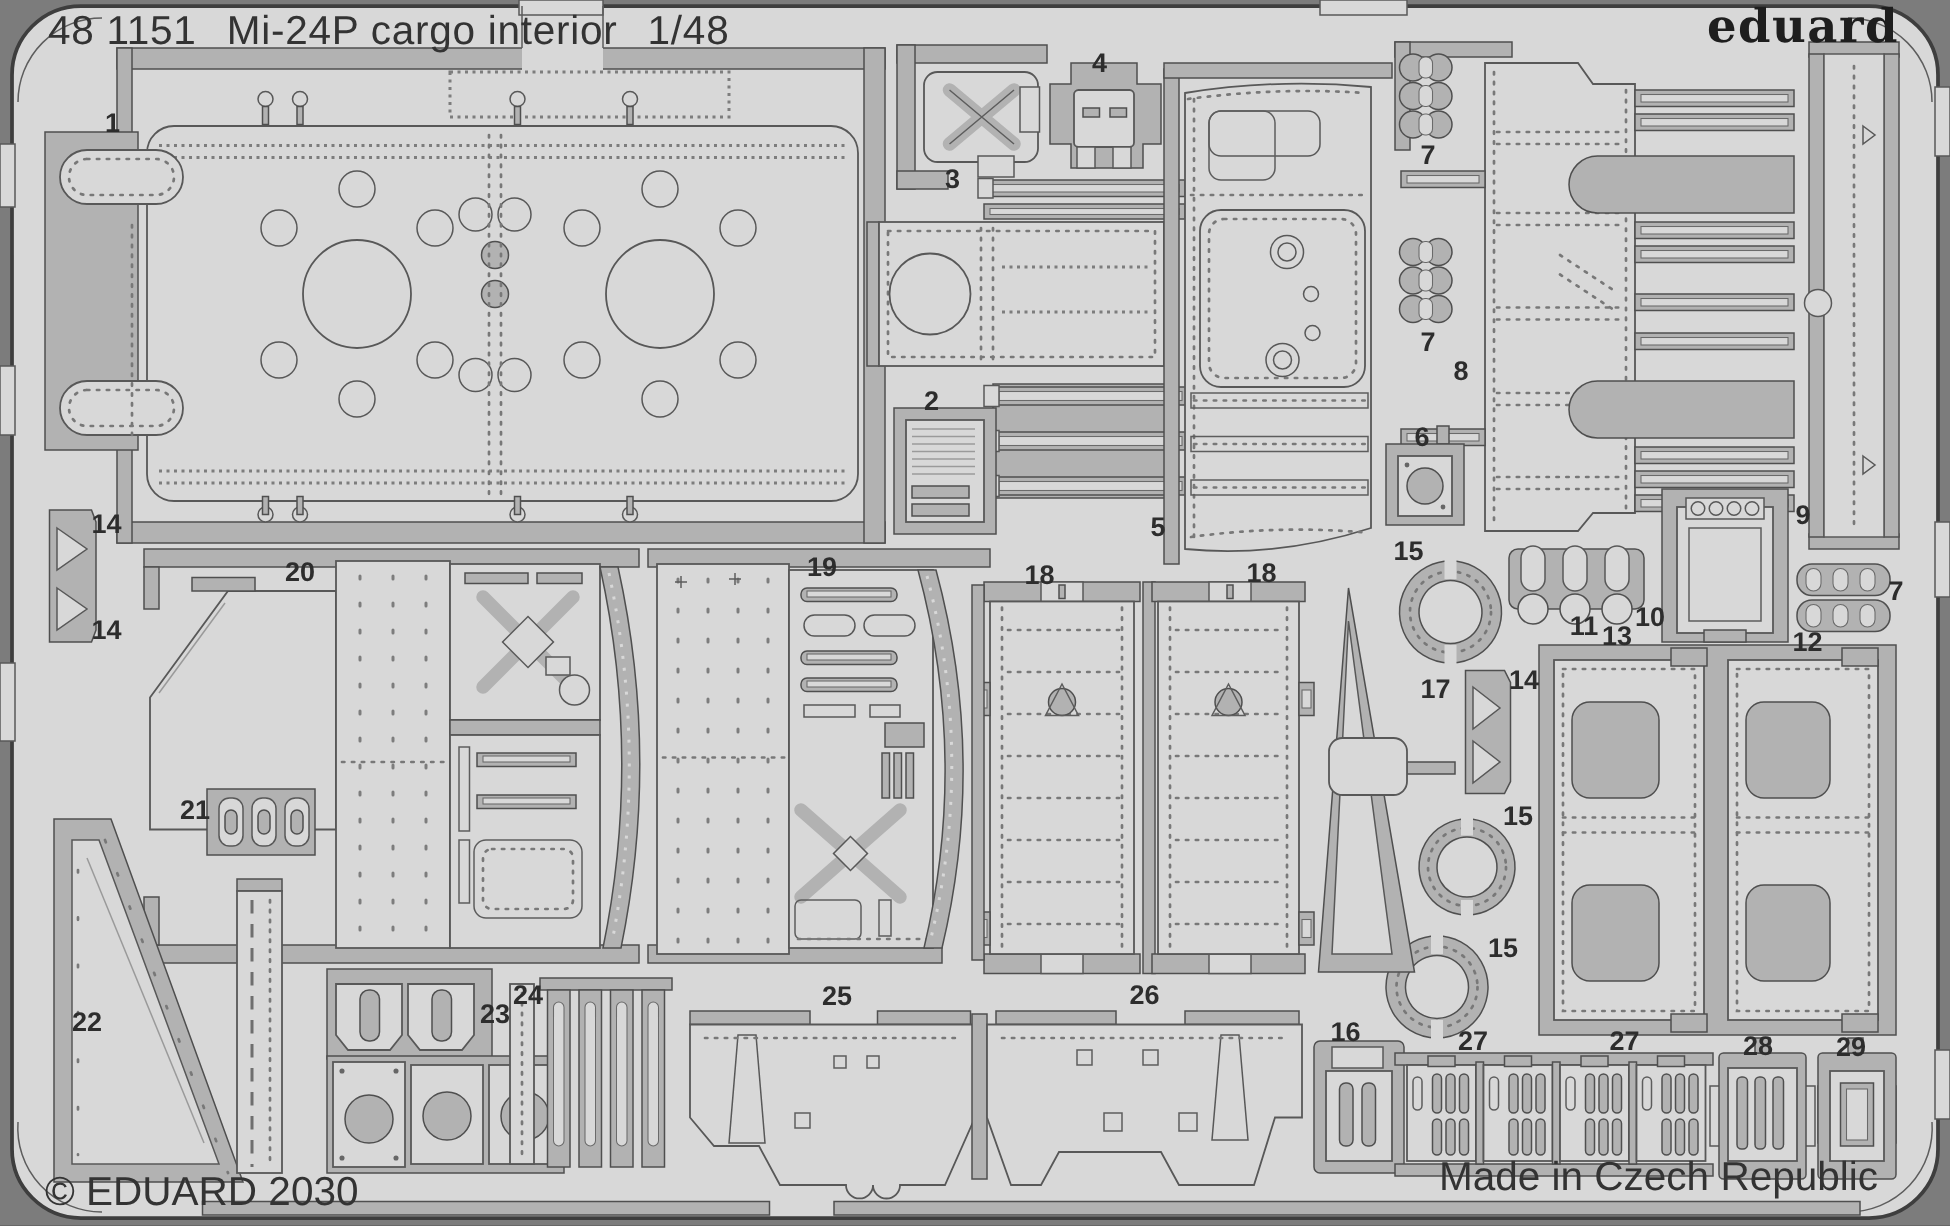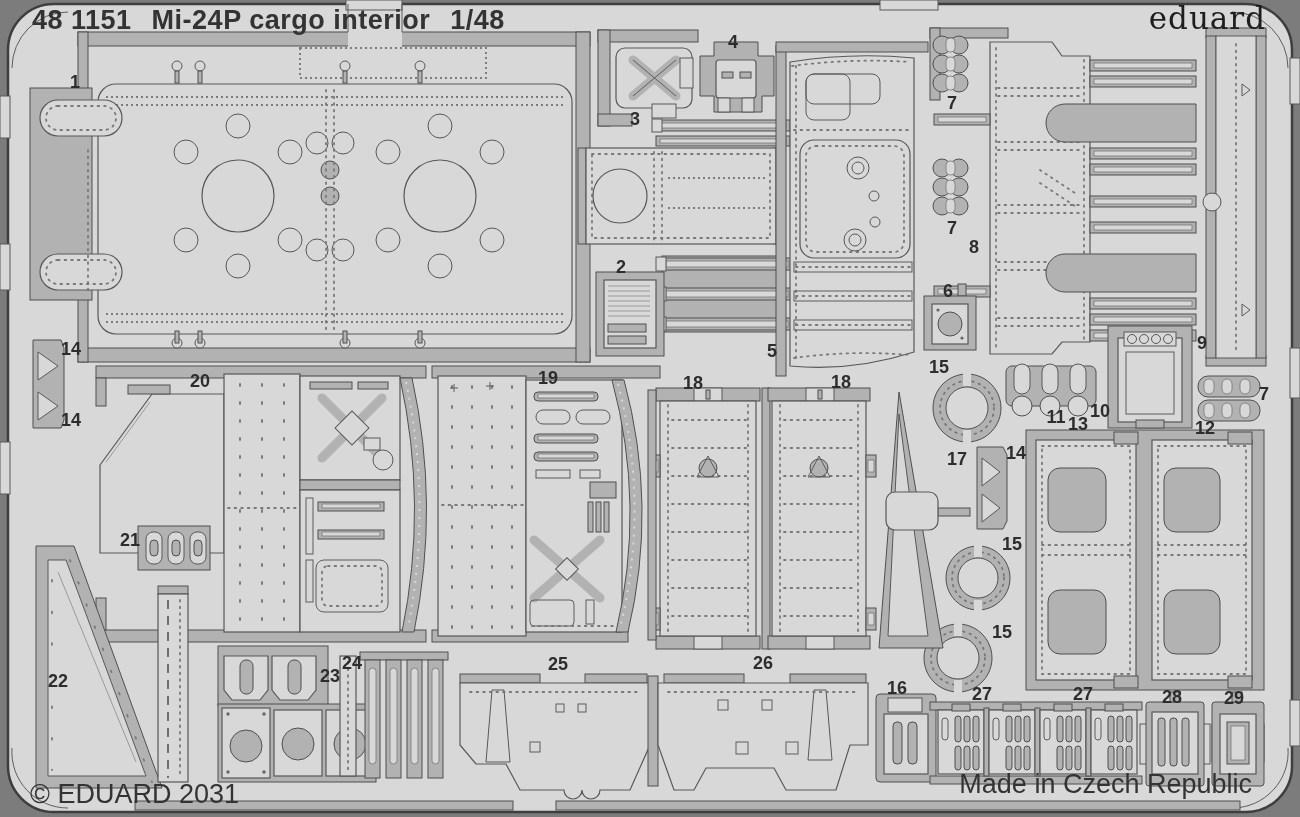--- a/index.html
+++ b/index.html
@@ -13,23 +13,23 @@
   .core {fill:#d8d8d8;stroke:#6a6a6a;stroke-width:.7;}
   .ln   {stroke:#5d5d5d;fill:none;stroke-width:1;}
   .grayln{stroke:#9a9a9a;fill:none;stroke-width:1;}
   .dots {stroke:#787878;fill:none;stroke-width:1.8;stroke-dasharray:1.6 5;stroke-linecap:round;}
   .zig  {stroke:#7d7d7d;fill:none;stroke-width:2;stroke-dasharray:2 3;}
   .xarm {stroke:#b2b2b2;fill:none;stroke-width:9;stroke-linecap:round;}
   .xoutl{stroke:#5d5d5d;fill:none;stroke-width:1;}
   .plabel{font:600 18px "Liberation Sans",sans-serif;fill:#2d2d2d;text-anchor:middle;}
   
   .txt{position:absolute;color:#333;white-space:nowrap;}
-  #title-bar{left:32px;top:5px;font-size:27px;font-weight:bold;letter-spacing:.5px;}
+  #title-bar{left:32px;top:5px;font-size:27px;font-weight:normal;letter-spacing:.5px;}
   #title-bar span{margin-right:20px;}
-  #brand-logo{right:34px;top:0px;font-family:"DejaVu Serif",serif;font-weight:normal;
+  #brand-logo{right:34px;top:0px;font-family:"DejaVu Serif",serif;font-weight:bold;
               font-size:31px;letter-spacing:1px;color:#1e1e1e;}
   #footer-copyright{left:30px;top:779px;font-size:27px;}
   #footer-origin{right:48px;top:769px;font-size:27px;}
 </style>
 </head>
 <body>
 
 <div id="stage">
 
 <svg id="fret-svg" width="1300" height="817" viewBox="0 0 1300 817">
@@ -762,16 +762,16 @@
         <text x="1083" y="700" class="plabel">27</text>
         <text x="1172" y="703" class="plabel">28</text>
         <text x="1234" y="704" class="plabel">29</text>
       </g>
 </svg>
 
 <div class="txt" id="title-bar">
   <span>48 1151</span><span>Mi-24P cargo interior</span><span>1/48</span>
 </div>
 <div class="txt" id="brand-logo">eduard</div>
-<div class="txt" id="footer-copyright">© EDUARD 2031</div>
+<div class="txt" id="footer-copyright">© EDUARD 2030</div>
 <div class="txt" id="footer-origin">Made in Czech Republic</div>
 
 </div>
 
 </body></html>

